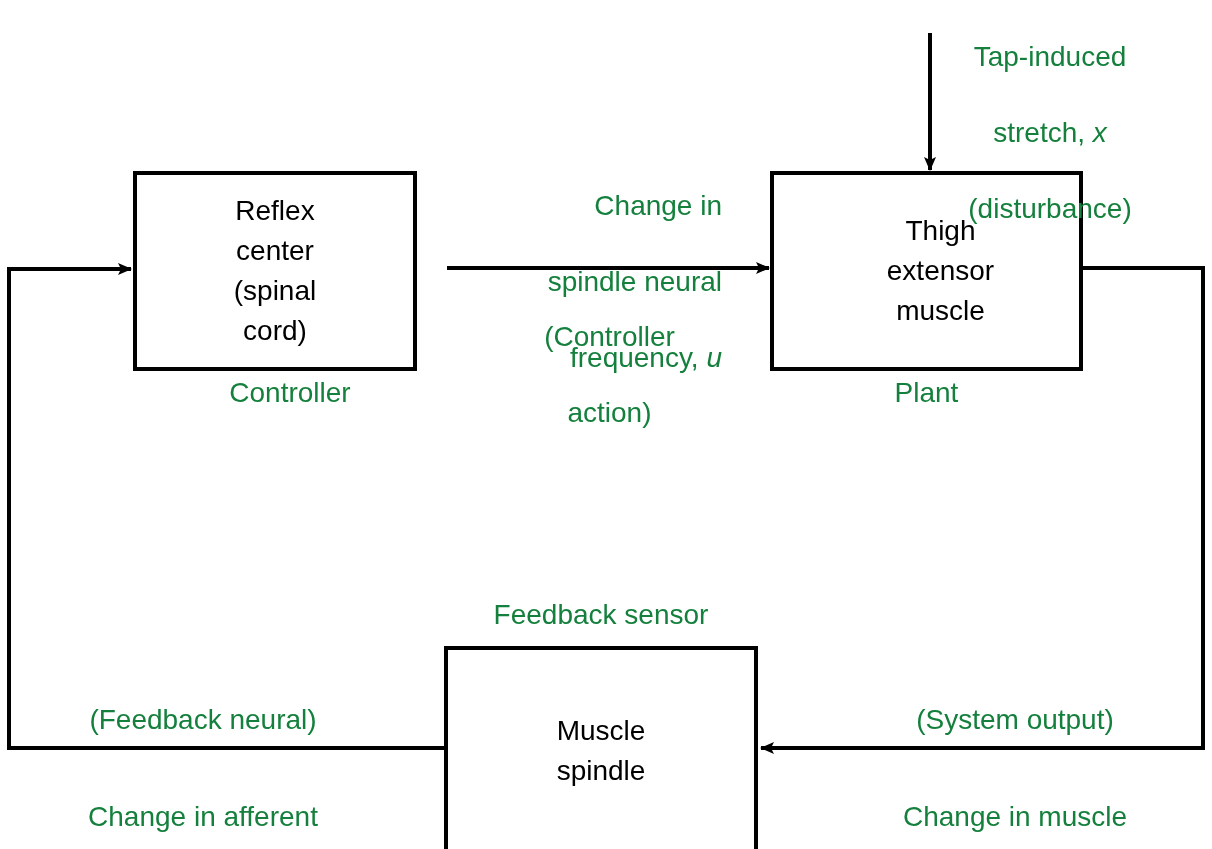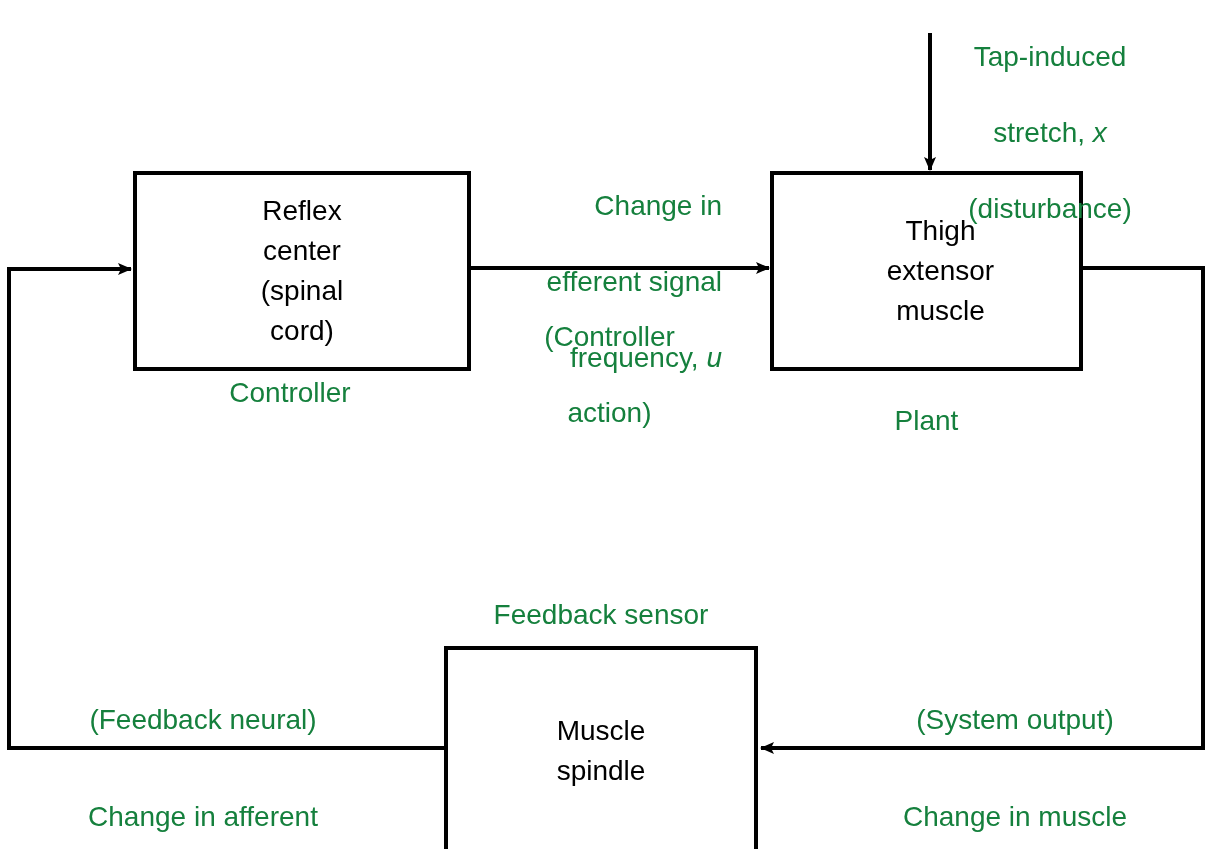--- a/index.html
+++ b/index.html
@@ -47,26 +47,26 @@
     position: absolute;
     font-size: 28px;
     line-height: 38px;
     color: #15803d;
     text-align: center;
     white-space: pre-line;
   }
   .ital { font-style: italic; }
 
   
-  #controller-block { left: 133px; top: 171px; width: 338px; height: 200px; }
+  #controller-block { left: 133px; top: 171px; width: 284px; height: 200px; }
   #plant-block      { left: 770px; top: 171px; width: 313px; height: 200px; padding-left: 28px; }
   #sensor-block     { left: 444px; top: 646px; width: 314px; height: 210px; }
 
   #controller-caption { left: 133px; top: 374px; width: 314px; }
-  #plant-caption      { left: 770px; top: 374px; width: 313px; margin-top: 28px; }
+  #plant-caption      { left: 770px; top: 374px; width: 313px; }
   #sensor-caption     { left: 444px; top: 596px; width: 314px; }
 
   #disturbance-label { left: 930px; top: 0px; width: 240px; }
   #control-label     { left: 497px; top: 149px; width: 225px; text-align: right; }
   #control-sub-label { left: 497px; top: 280px; width: 225px; }
 
   #feedback-signal-label { left: 38px; top: 701px; width: 330px; }
   #feedback-var-label    { left: 38px; top: 760px; width: 330px; }
   #system-output-label   { left: 850px; top: 701px; width: 330px; }
   #system-var-label      { left: 850px; top: 760px; width: 330px; }
@@ -120,21 +120,21 @@
   <div class="lbl" id="sensor-caption">Feedback sensor</div>
 
   <div class="lbl" id="disturbance-label">
     <span>Tap-induced</span><br>
     <span>stretch, </span><span class="ital">x</span><br>
     <span>(disturbance)</span>
   </div>
 
   <div class="lbl" id="control-label">
     <span>Change in</span><br>
-    <span>efferent signal</span><br>
+    <span>spindle neural</span><br>
     <span>frequency, </span><span class="ital">u</span>
   </div>
 
   <div class="lbl" id="control-sub-label">
     <span>(Controller</span><br>
     <span>action)</span>
   </div>
 
   <div class="lbl" id="feedback-signal-label">(Feedback neural)</div>
 

